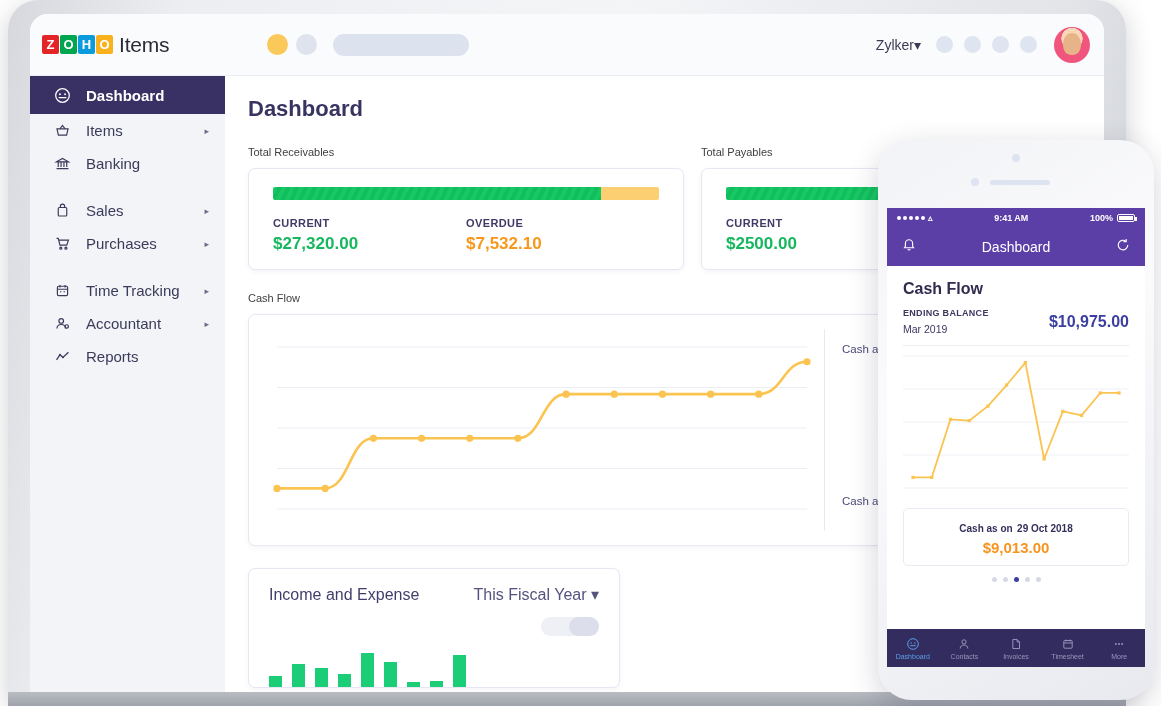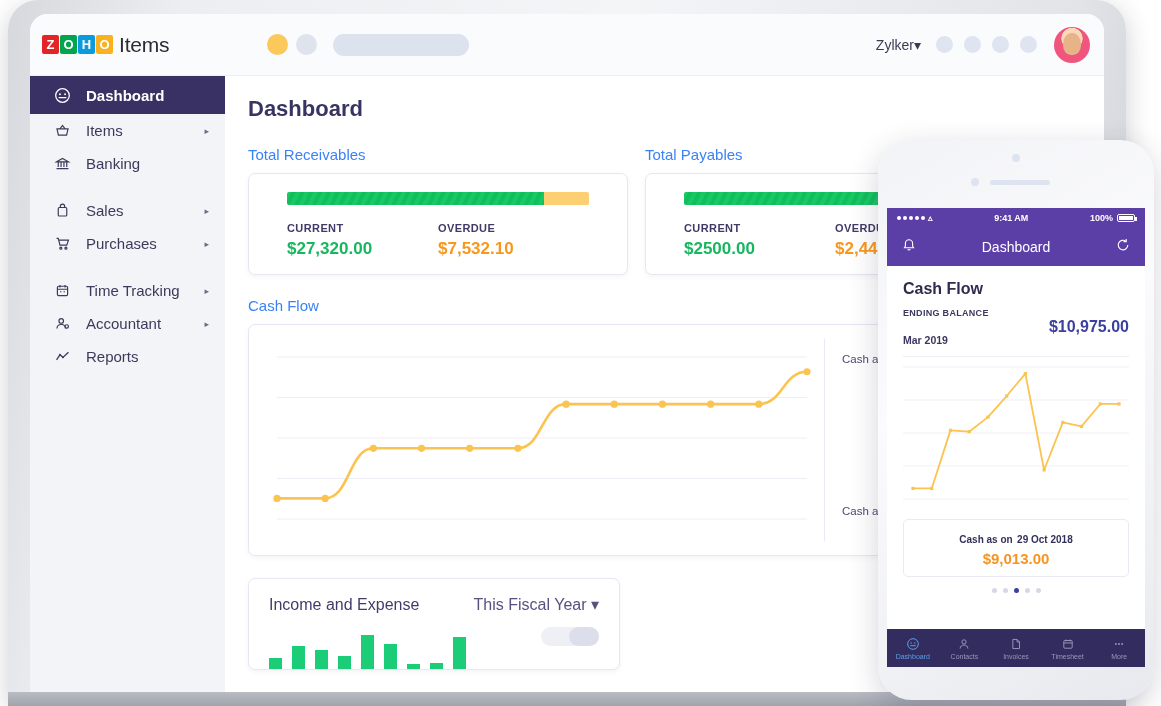--- a/index.html
+++ b/index.html
@@ -127,32 +127,32 @@
     position: absolute; left: 195px; top: 62px;
     width: 879px; height: 630px;
     background: #ffffff;
     padding: 20px 0 0 23px;
   }
   #page-title {
     font-size: 22px; font-weight: bold; color: #383461;
     margin-bottom: 24px;
   }
   .section-label {
-    font-size: 15px; color: #3b82f6; margin-bottom: 10px;
+    font-size: 11px; color: #404040; margin-bottom: 10px;
   }
   .row { display: flex; gap: 17px; }
   .card {
     background: #fff;
     border: 1px solid #e6e6f5;
     border-radius: 7px;
     box-shadow: 0 2px 5px rgba(90,90,140,0.06);
   }
 
   
-  .kpi-card { width: 380px; height: 102px; padding: 18px 38px; }
+  .kpi-card { width: 436px; height: 102px; padding: 18px 24px; }
   .kpi-bar { height: 13px; border-radius: 2px; display: flex; overflow: hidden; }
   .kpi-bar .seg-current {
     background: repeating-linear-gradient(115deg,#17c964 0 4px,#12bd5c 4px 8px);
   }
   .kpi-bar .seg-overdue { background: #fccf72; }
   .kpi-stats { display: flex; margin-top: 17px; }
   .kpi-col { width: 50%; }
   .kpi-cap {
     font-size: 11px; font-weight: bold; color: #3f3b66;
     letter-spacing: 0.4px; margin-bottom: 5px;
@@ -172,21 +172,21 @@
     flex: 1; border-left: 1px solid #e9e9f4;
     position: relative; padding-left: 17px;
   }
   .cf-leg {
     position: absolute; font-size: 11.5px; color: #4c4a78;
     white-space: nowrap;
   }
 
   
   #bottom-row { margin-top: 22px; display: flex; gap: 17px; }
-  .bcard { width: 372px; height: 92px; padding: 16px 20px 0 20px; overflow: hidden; position: relative; }
+  .bcard { width: 372px; height: 120px; padding: 16px 20px 0 20px; overflow: hidden; position: relative; }
   .bcard-head { display: flex; align-items: center; justify-content: space-between; }
   .bcard-title { font-size: 16px; color: #413d6b; }
   .bcard-filter { font-size: 16px; color: #55527e; }
   .toggle-pill {
     position: absolute; right: 20px; top: 48px;
     width: 58px; height: 19px; border-radius: 10px; background: #eef0f6;
   }
   .toggle-pill::after {
     content: ""; position: absolute; right: 0; top: 0;
     width: 30px; height: 19px; border-radius: 10px; background: #dcdfeb;
@@ -232,21 +232,21 @@
   #app-bar {
     height: 38px; background: #5b3fa6; color: #fff;
     display: flex; align-items: center; justify-content: space-between;
     padding: 0 14px;
   }
   #app-bar-title { font-size: 14px; }
   #phone-body { padding: 14px 16px 0 16px; }
   #ph-cashflow-title { font-size: 16px; font-weight: bold; color: #2f2c4e; }
   #ph-balance-row { display: flex; align-items: center; justify-content: space-between; margin-top: 10px; }
   .ph-bal-cap { font-size: 9px; font-weight: bold; color: #3b3860; letter-spacing: 0.3px; }
-  .ph-bal-period { font-size: 10.5px; color: #3b3860; margin-top: 16px; font-weight: bold; }
+  .ph-bal-period { font-size: 10.5px; color: #3b3860; margin-top: 5px; }
   .ph-bal-val { font-size: 16px; font-weight: bold; color: #3b3fa0; }
   #ph-chart { margin-top: 10px; width: 226px; height: 155px; border-top: 1px solid #eceef4; }
   #ph-cash-box {
     margin-top: 8px; border: 1px solid #e9eaf3; border-radius: 5px;
     padding: 9px 0; text-align: center;
   }
   .ph-cash-lbl { font-size: 10px; font-weight: bold; color: #33305a; }
   .ph-cash-val { font-size: 15px; font-weight: bold; color: #f7941e; margin-top: 3px; }
   #ph-dots { display: flex; justify-content: center; gap: 6px; margin-top: 11px; }
   .pdot { width: 5px; height: 5px; border-radius: 50%; background: #d6d8e6; }

